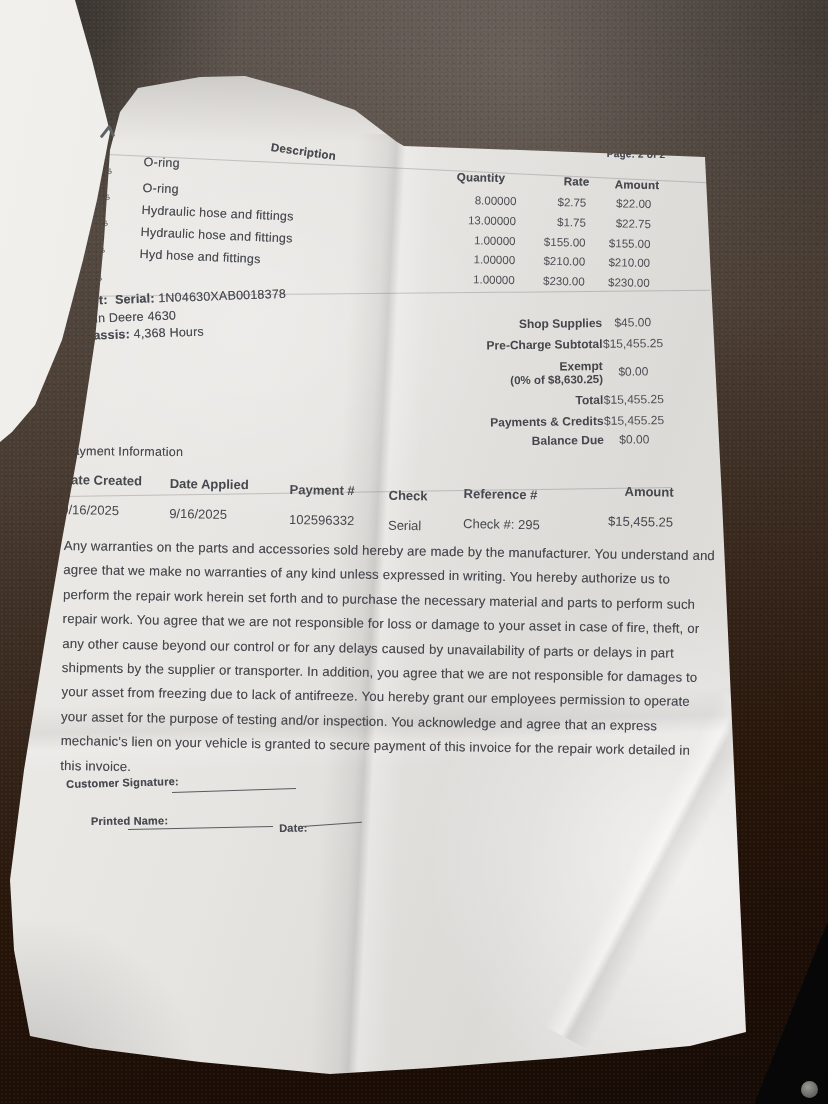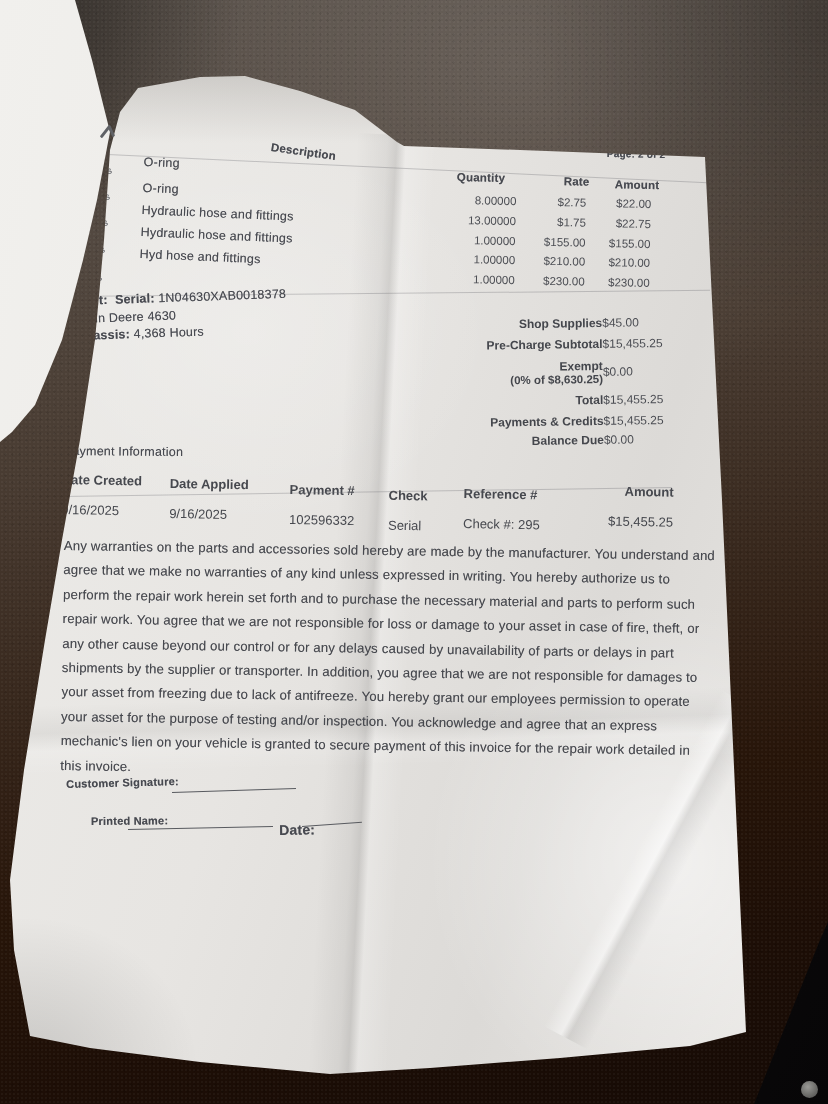--- a/index.html
+++ b/index.html
@@ -52,21 +52,21 @@
   .b{font-weight:bold;}
   .rule{position:absolute;height:1px;background:rgba(105,105,112,0.32);transform-origin:left top;}
   .itable{position:absolute;left:412px;top:170px;width:300px;transform:rotate(1.2deg);transform-origin:left top;}
   .irow{position:absolute;left:0;display:flex;width:240px;}
   .irow .c1{width:105px;text-align:right;}
   .irow .c2{width:70px;text-align:right;}
   .irow .c3{width:65px;text-align:right;}
   .num{font-size:11.5px;color:#4b4d53;}
   .totrow{position:absolute;left:0;width:208px;display:flex;}
   .t-label{width:147px;text-align:right;font-weight:bold;font-size:12px;color:#44464c;}
-  .t-value{width:61px;text-align:left;font-size:12px;color:#4b4d53;}
+  .t-value{width:61px;text-align:center;font-size:12px;color:#4b4d53;}
   .pay{position:absolute;transform-origin:left top;}
   .pcell{position:absolute;font-size:13px;white-space:nowrap;color:#46484e;}
   .sig-line{position:absolute;height:1px;background:#585a5f;transform-origin:left top;}
   .terms{position:absolute;left:64px;top:534px;width:653px;transform:rotate(0.9deg);transform-origin:left top;
      font-size:13.2px;line-height:24.4px;color:#46484e;letter-spacing:.15px;
      text-shadow:0 0 .6px rgba(70,72,78,0.45);white-space:normal;}
 </style>
 </head>
 <body>
 
@@ -185,20 +185,20 @@
       <span class="pcell" style="right:0;top:36px;text-align:right;">$15,455.25</span>
     </div>
     <div class="rule" style="left:62px;top:496px;width:610px;transform:rotate(-0.85deg);"></div>
 
     <div class="terms">Any warranties on the parts and accessories sold hereby are made by the manufacturer. You understand and agree that we make no warranties of any kind unless expressed in writing. You hereby authorize us to perform the repair work herein set forth and to purchase the necessary material and parts to perform such repair work. You agree that we are not responsible for loss or damage to your asset in case of fire, theft, or any other cause beyond our control or for any delays caused by unavailability of parts or delays in part shipments by the supplier or transporter. In addition, you agree that we are not responsible for damages to your asset from freezing due to lack of antifreeze. You hereby grant our employees permission to operate your asset for the purpose of testing and/or inspection. You acknowledge and agree that an express mechanic's lien on your vehicle is granted to secure payment of this invoice for the repair work detailed in this invoice.</div>
 
     <div class="txt b" style="left:66px;top:778px;font-size:11px;transform:rotate(-1.5deg);">Customer Signature:</div>
     <div class="sig-line" style="left:172px;top:792px;width:124px;transform:rotate(-1.8deg);"></div>
     <div class="txt b" style="left:63px;top:815px;font-size:11px;transform:rotate(-0.5deg);margin-left:28px;">Printed Name:</div>
     <div class="sig-line" style="left:128px;top:829px;width:145px;transform:rotate(-1.2deg);"></div>
-    <div class="txt b" style="left:279px;top:822px;font-size:14px;transform:rotate(-1deg);">Date:</div>
+    <div class="txt b" style="left:279px;top:822px;font-size:11px;transform:rotate(-1deg);">Date:</div>
     <div class="sig-line" style="left:302px;top:826px;width:60px;transform:rotate(-4deg);"></div>
   </div>
 
   <div class="flap"></div>
   <div class="staple-arm" style="left:104px;top:124px;width:3px;height:15px;transform:rotate(38deg);"></div>
   <div class="staple-arm" style="left:110px;top:126px;width:3px;height:11px;transform:rotate(-25deg);"></div>
 </div>
 
 </body></html>

